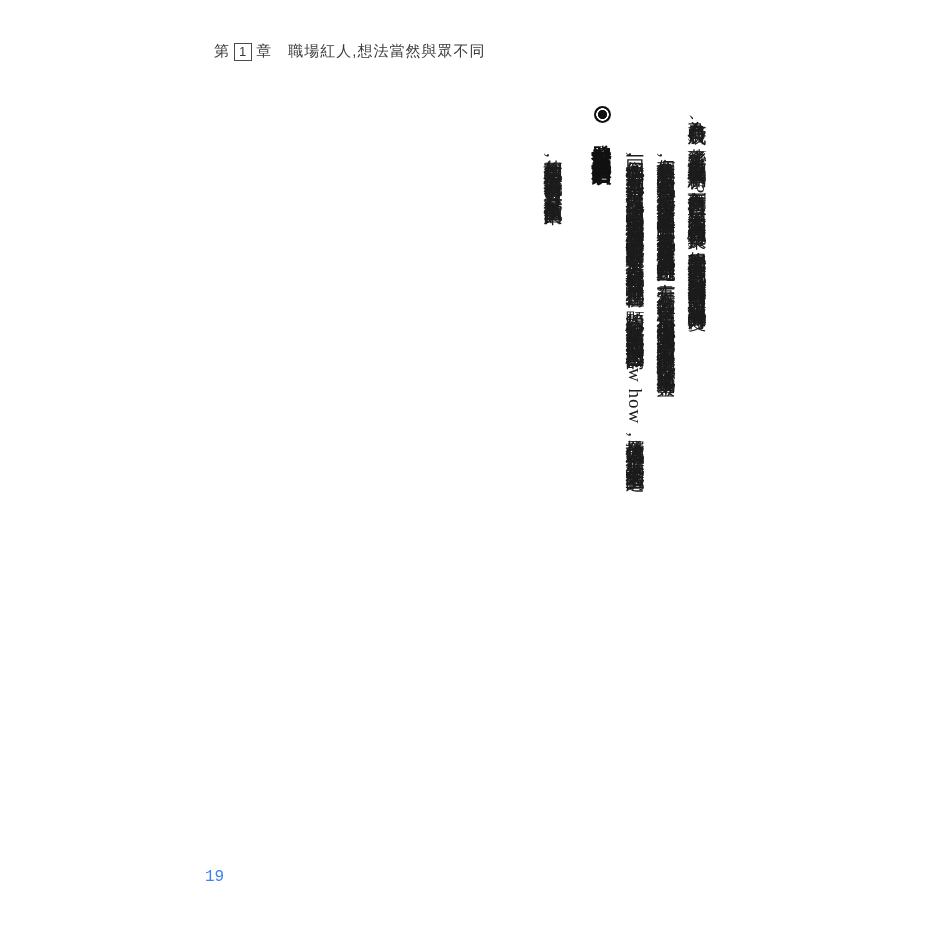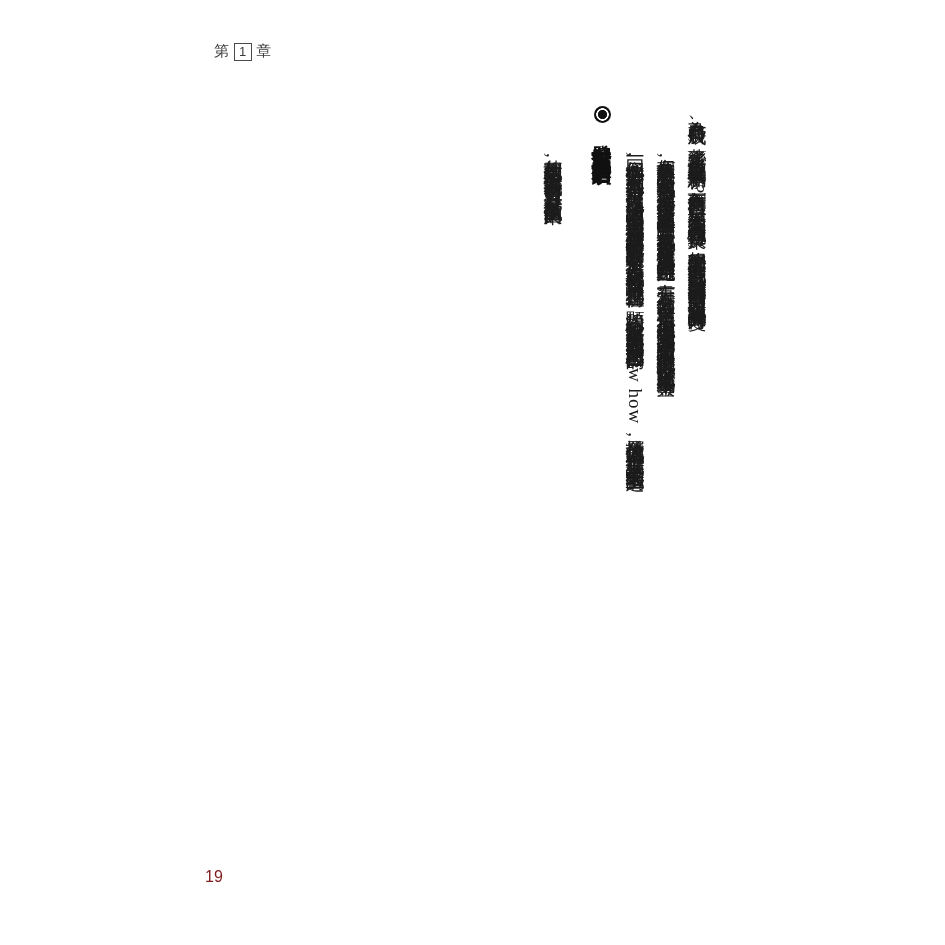--- a/index.html
+++ b/index.html
@@ -78,34 +78,35 @@
     border-radius: 50%;
     background: radial-gradient(circle at 50% 50%, #111 0 36%, #ffffff 40% 50%, #111 54% 100%);
     margin-inline-end: 6px;
   }
 
   
   .page-number {
     position: absolute;
     top: 868px;
     left: 205px;
-    font-family: Liberation Sans, sans-serif;
+    font-family: Liberation Mono, monospace;
     font-size: 16px;
-    color: #7f1d1d;
+    color: #3b82f6;
   }
 </style>
 </head>
 <body>
 
 <div class="page">
 
   <div class="running-header">
     <span>第</span>
     <span class="chapter-num-box">1</span>
     <span>章</span>
+    <span class="header-title">職場紅人,想法當然與眾不同</span>
   </div>
 
   <div class="text-block">
     <p class="para">為自己有所成長、薪水變多了,或是急著去實現某個新點子、新創作而更喜歡自己?如果答案是肯定的,我們就會過得快樂。想改變周圍的世界,我們可以從自己改變,當我們看待周圍世界的角度不同,一切也會跟著往美好的方向轉變。</p>
     <p class="para indent">有個故事是這麼說的,有一家三代相傳著一個祕方,這個祕方是一種藥膏,可以讓皮膚在寒冷的冬天不會裂開,這家人三代都靠著這個祕方,經營在河邊洗衣服與染衣服的生意賺得溫飽。有一天,有一個人出價一錠黃金,買走了這個祕方,把這個祕方帶到北方的國家,賣給這些國家的軍隊,讓他們冬天也可以打仗,因此賺進了幾千兩黃金。</p>
     <p class="para indent">同樣一個祕方藥膏,有人可以賣到千兩黃金,有人僅可以溫飽,這說明了成功的道路很多,但需要我們去思考與大膽嘗試,同時也需要知識與眼界,並不是每天努力工作,或者每天都按照計畫做,就不會感到徬徨。一顆徬徨的心,是沒有辦法產生力量的,我們需要知道能夠怎樣把自己的know how發揮最大化的價值,放膽去嘗試,才能真的走出「我的王道」。</p>
     <h2 class="section-heading">
       <span class="bullet"></span><span>發掘潛藏在自己體內的鑽石</span>
     </h2>
     <p class="para indent">若想找到自己的王道,你需要先找出自己有什麼實力?有什麼可以產生價值的東西?</p>

